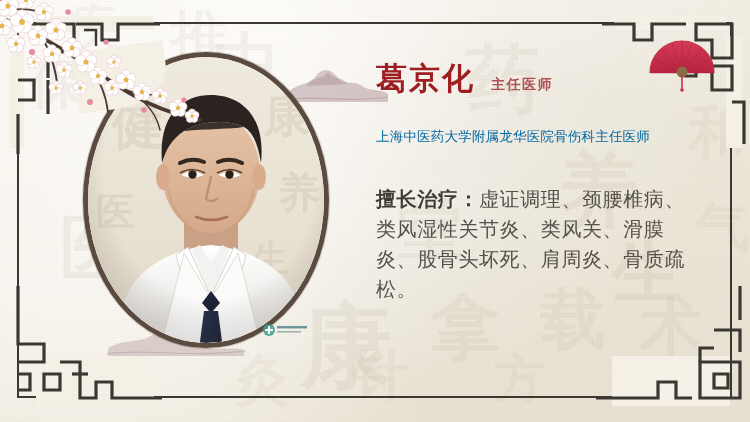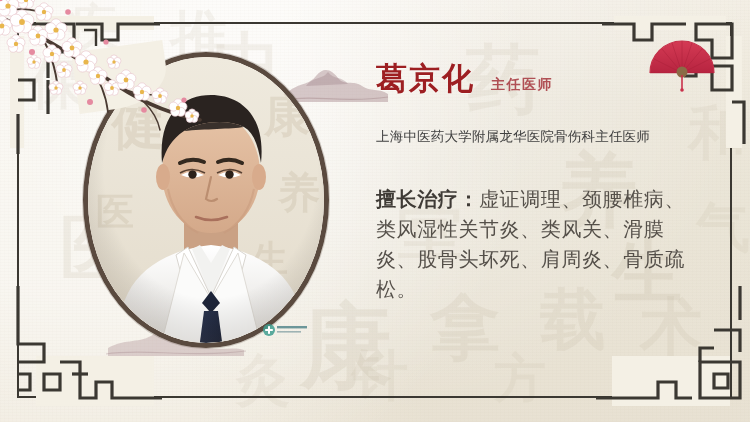--- a/index.html
+++ b/index.html
@@ -85,21 +85,21 @@
 
   .name-row { display:flex; align-items:baseline; gap:16px; }
   .name {
     font-size:31px; font-weight:700; color:#9d1f22; letter-spacing:2px;
     font-family:"DejaVu Sans","Liberation Sans",sans-serif;
     text-shadow:0 1px 0 rgba(255,255,255,.5);
   }
   .name-title { font-size:14px; color:#b05055; letter-spacing:1.5px; font-weight:700; }
 
   .affil {
-    margin-top:28px; font-size:13.5px; color:#404040; letter-spacing:.2px;
+    margin-top:28px; font-size:13.5px; color:#0369a1; letter-spacing:.2px;
     white-space:nowrap;
   }
 
   .specialty {
     margin-top:38px; font-size:20px; line-height:30px;
     color:#55504a; letter-spacing:.6px;
   }
   .specialty .lead { font-weight:700; color:#3f3b36; }
 
   

